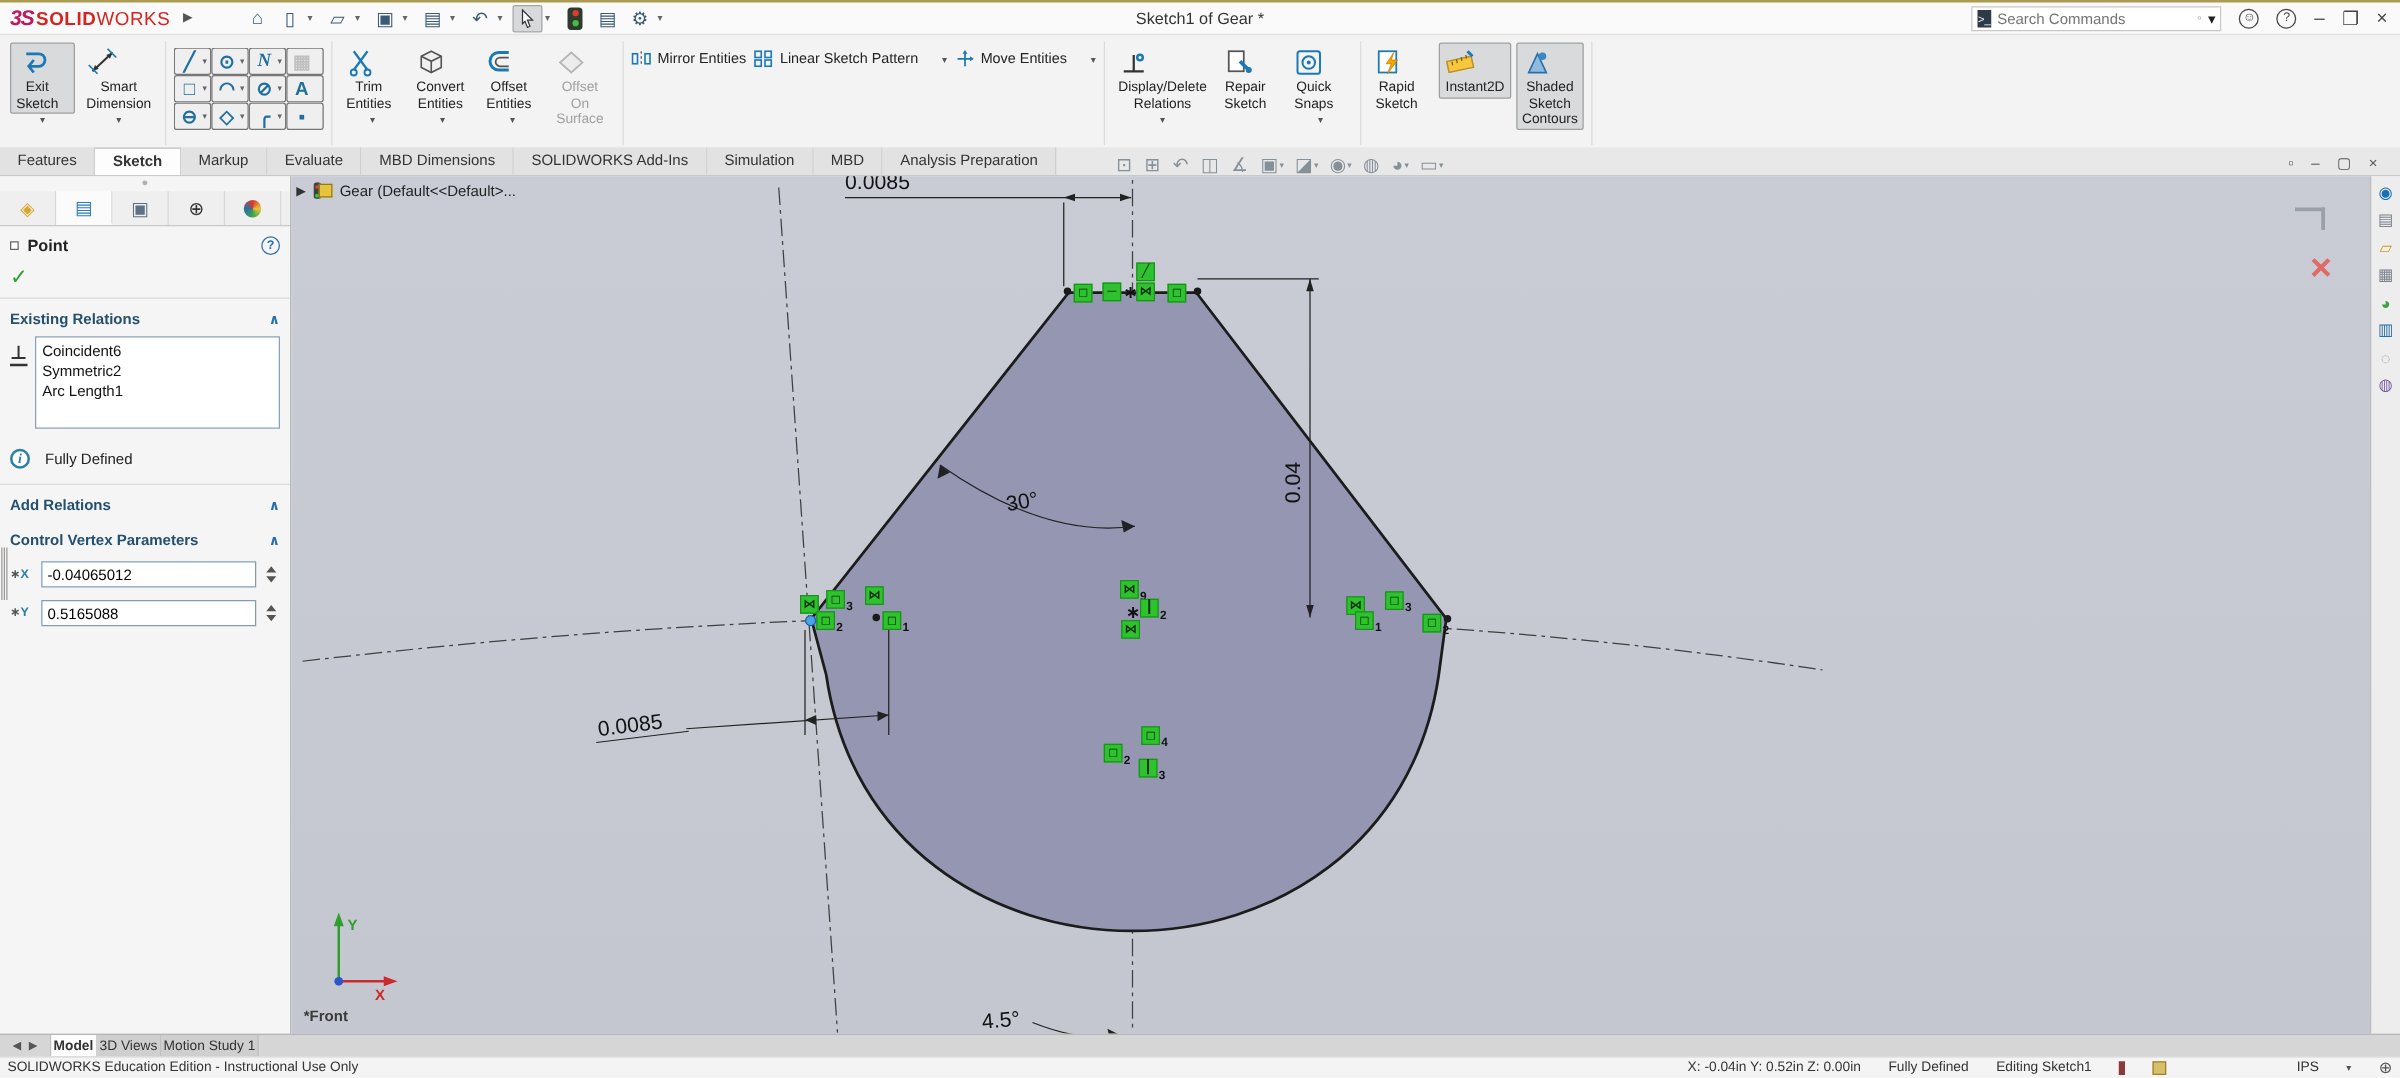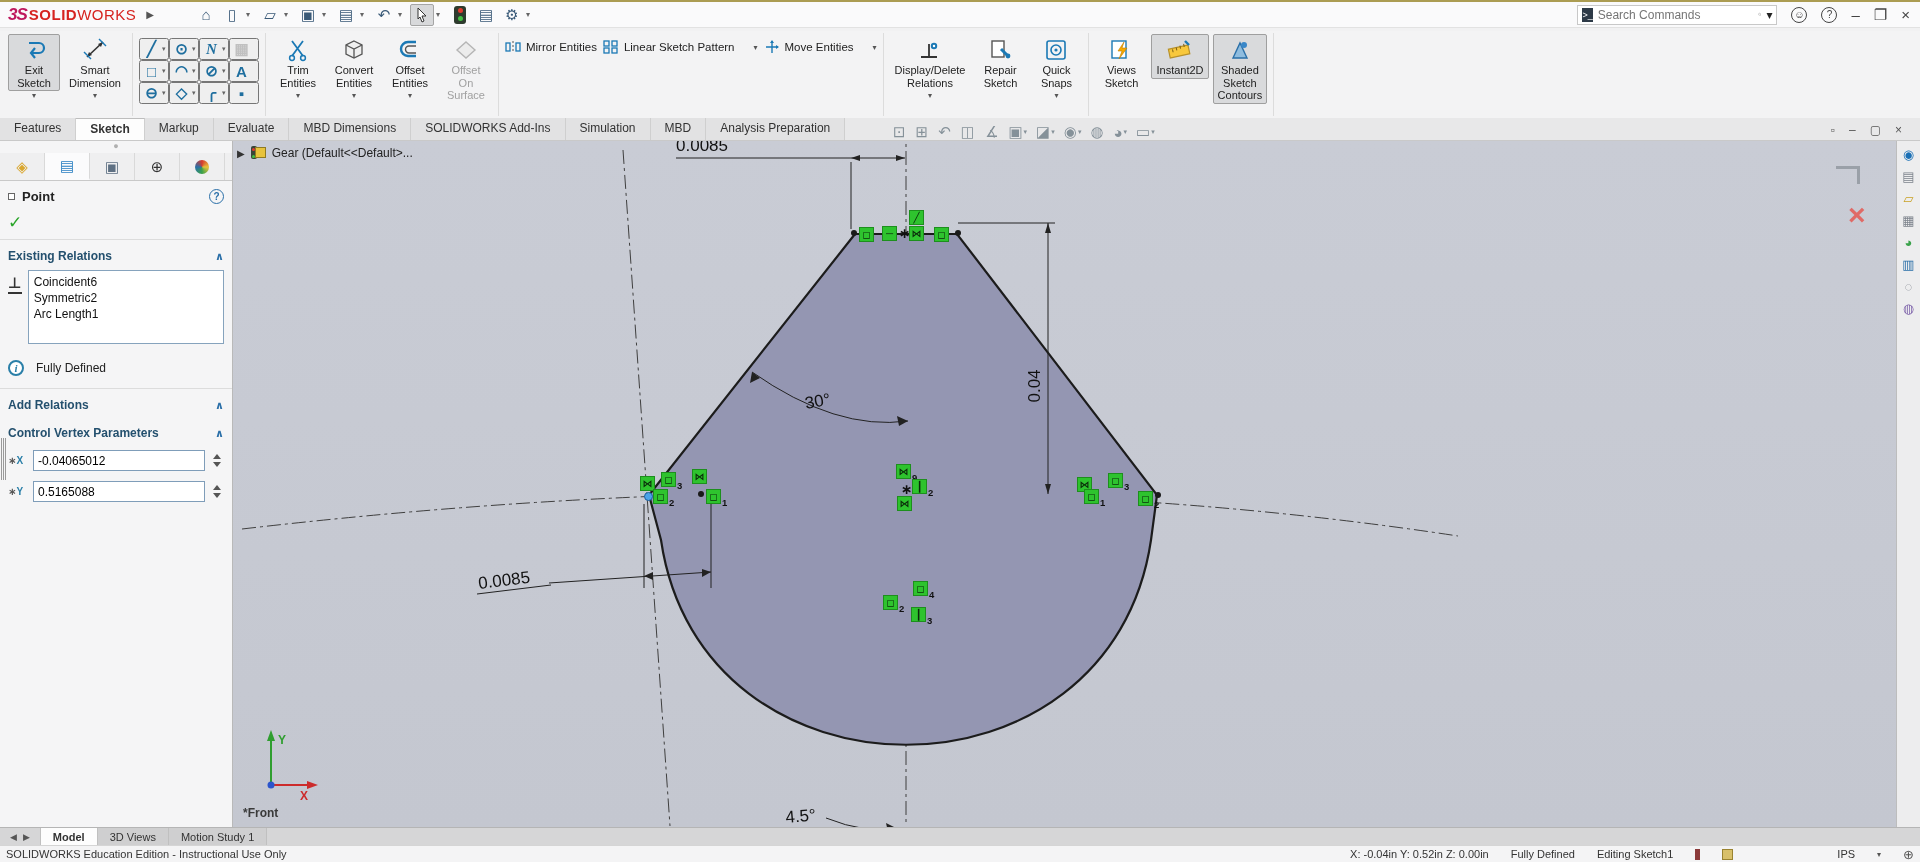--- a/index.html
+++ b/index.html
@@ -28,21 +28,21 @@
   .searchbox .cmdicon { width:16px; height:14px; background:#2d3a47; color:#fff; font-size:9px; display:flex; align-items:center; justify-content:center; }
   .searchbox input { flex:1; border:none; outline:none; font-size:12px; color:#777; background:transparent; }
   .mag { width:13px; height:13px; }
   .tbi { font-size:15px; color:#444; }
   .circ-icon { width:16px; height:16px; border:1.5px solid #444; border-radius:50%; display:flex; align-items:center; justify-content:center; font-size:10px; color:#444; }
 
   
   .ribbon { position:absolute; left:0; top:31px; width:100%; height:87px; background:#f3f3f4; display:flex; align-items:stretch; padding:2px 0 2px 2px; }
   .rgroup { display:flex; align-items:flex-start; padding:1px 6px; border-right:1px solid #dcdcdc; gap:4px; }
   .bigwrap { display:flex; flex-direction:column; align-items:center; }
-  .bigbtn { display:flex; flex-direction:column; align-items:center; justify-content:flex-start; min-width:52px; padding:3px 4px 1px; border:1px solid transparent; border-radius:2px; }
+  .bigbtn { display:flex; flex-direction:column; align-items:flex-start; justify-content:flex-start; min-width:52px; padding:3px 4px 1px; border:1px solid transparent; border-radius:2px; }
   .bigbtn .blabel { font-size:11px; line-height:1.15; text-align:center; white-space:pre-line; color:#222; margin-top:2px; }
   .bigbtn.pressed { background:#d9dadc; border-color:#9f9f9f; }
   .bigbtn.disabled .blabel { color:#a0a0a0; }
   .undercaret { font-size:8px; color:#555; height:10px; line-height:10px; }
   .undercaret.empty { visibility:hidden; }
   .toolgrid { display:grid; grid-template-columns:repeat(4,30px); grid-auto-rows:22px; margin-top:4px; }
   .tool { display:flex; align-items:center; justify-content:flex-start; gap:2px; padding-left:2px; }
   .tool .tg { font-size:15px; color:#1f6f9f; width:17px; text-align:center; font-weight:bold; }
   .tool.spline .tg { font-style:italic; font-family:"Liberation Serif",serif; }
   .tool .tc { font-size:7px; color:#666; }
@@ -116,21 +116,21 @@
   .ri.bare { background:transparent; border:none; font-size:14px; color:#111; }
   .pt { position:absolute; width:6px; height:6px; border-radius:50%; background:#1a1a1a; }
   .pt.blue { width:9px; height:9px; background:#4aa3e8; border:1px solid #1d5f9e; }
   .front-label { position:absolute; left:243px; top:806px; font-size:12px; font-weight:bold; color:#3a3a3a; }
   .confirm-corner { position:absolute; left:1836px; top:166px; width:24px; height:18px; border-top:3px solid #9aa0a8; border-right:3px solid #9aa0a8; }
   .cancel-x { position:absolute; left:1848px; top:200px; font-size:30px; font-weight:bold; color:#e06a66; line-height:30px; }
 
   
   .bottomtabs { position:absolute; left:0; bottom:17px; width:100%; height:18px; background:#d6d6d7; border-top:1px solid #b5b5b5; display:flex; align-items:stretch; font-size:11px; }
   .bt-arrows { display:flex; align-items:center; gap:6px; padding:0 10px; color:#555; font-size:9px; border-right:1px solid #c0c0c0; }
-  .btab { display:flex; align-items:center; padding:0 12px; border-right:1px solid #c0c0c0; color:#333; background:#cfcfd0; }
+  .btab { display:flex; align-items:center; padding:0 2px; border-right:1px solid #c0c0c0; color:#333; background:#cfcfd0; }
   .btab.active { background:#fdfdfd; font-weight:bold; }
   .statusbar { position:absolute; left:0; bottom:0; width:100%; height:17px; background:#f4f4f5; border-top:1px solid #d5d5d5; display:flex; align-items:center; font-size:11px; color:#333; padding:0 6px; }
   .sb-right { margin-left:auto; display:flex; align-items:center; gap:22px; }
   .sb-mini1 { width:5px; height:11px; background:#8b3a3a; display:inline-block; }
   .sb-mini2 { width:11px; height:11px; background:#d8c06a; border:1px solid #9a8330; display:inline-block; }
   .sb-globe { font-size:13px; color:#555; }
   .sb-caret { font-size:8px; color:#555; }
   .sb-gap { width:60px; }
 </style>
 </head>
@@ -165,20 +165,21 @@
       <span class="qbtn">
           <span class="traffic">
             <i class="t-red"></i>
             <i class="t-green"></i>
           </span>
         </span>
       <span class="qbtn">▤</span>
       <span class="qbtn">⚙</span>
         <span class="qcaret">▾</span>
     </div>
+    <div class="win-title">Sketch1 of Gear *</div>
     <div class="tb-right">
       <div class="searchbox">
         <span class="cmdicon">&gt;_</span>
         <input placeholder="Search Commands" style="">
         <svg class="mag" viewBox="0 0 14 14">
             <circle cx="6" cy="6" r="4" fill="none" stroke="#888" stroke-width="1.4"></circle>
             <line x1="9" y1="9" x2="13" y2="13" stroke="#888" stroke-width="1.4"></line>
           </svg>
         <span class="qcaret">▾</span>
       </div>
@@ -393,21 +394,21 @@
     </div>
 
     <div class="rgroup">
       <div class="bigwrap">
         <div class="bigbtn">
           <svg class="ribsvg" width="24" height="24" viewBox="0 0 24 24">
               <r></r>
               <rect x="3" y="3" width="14" height="17" fill="#fff" stroke="#1b79b5" stroke-width="1.4"></rect>
               <polygon points="15,4 9,13 13,13 10,21 18,10 13,10" fill="#f5a800" stroke="#c07d00" stroke-width="0.6"></polygon>
             </svg>
-          <span class="blabel">Views
+          <span class="blabel">Rapid
 Sketch</span>
         </div>
         <span class="undercaret empty">▾</span>
       </div>
       <div class="bigwrap">
         <div class="bigbtn pressed">
           <svg class="ribsvg" width="26" height="24" viewBox="0 0 26 24">
               <rect x="2" y="9" width="20" height="9" fill="#f8c83c" stroke="#b8912a" stroke-width="1.2" transform="rotate(-12 12 13)"></rect>
               <path d="M6 10 v3 M10 9 v3 M14 8 v3 M18 7 v3" stroke="#7a5d14" stroke-width="1" transform="rotate(-12 12 13)"></path>
               <path d="M18 3 l4 4" stroke="#1b79b5" stroke-width="2.4"></path>

